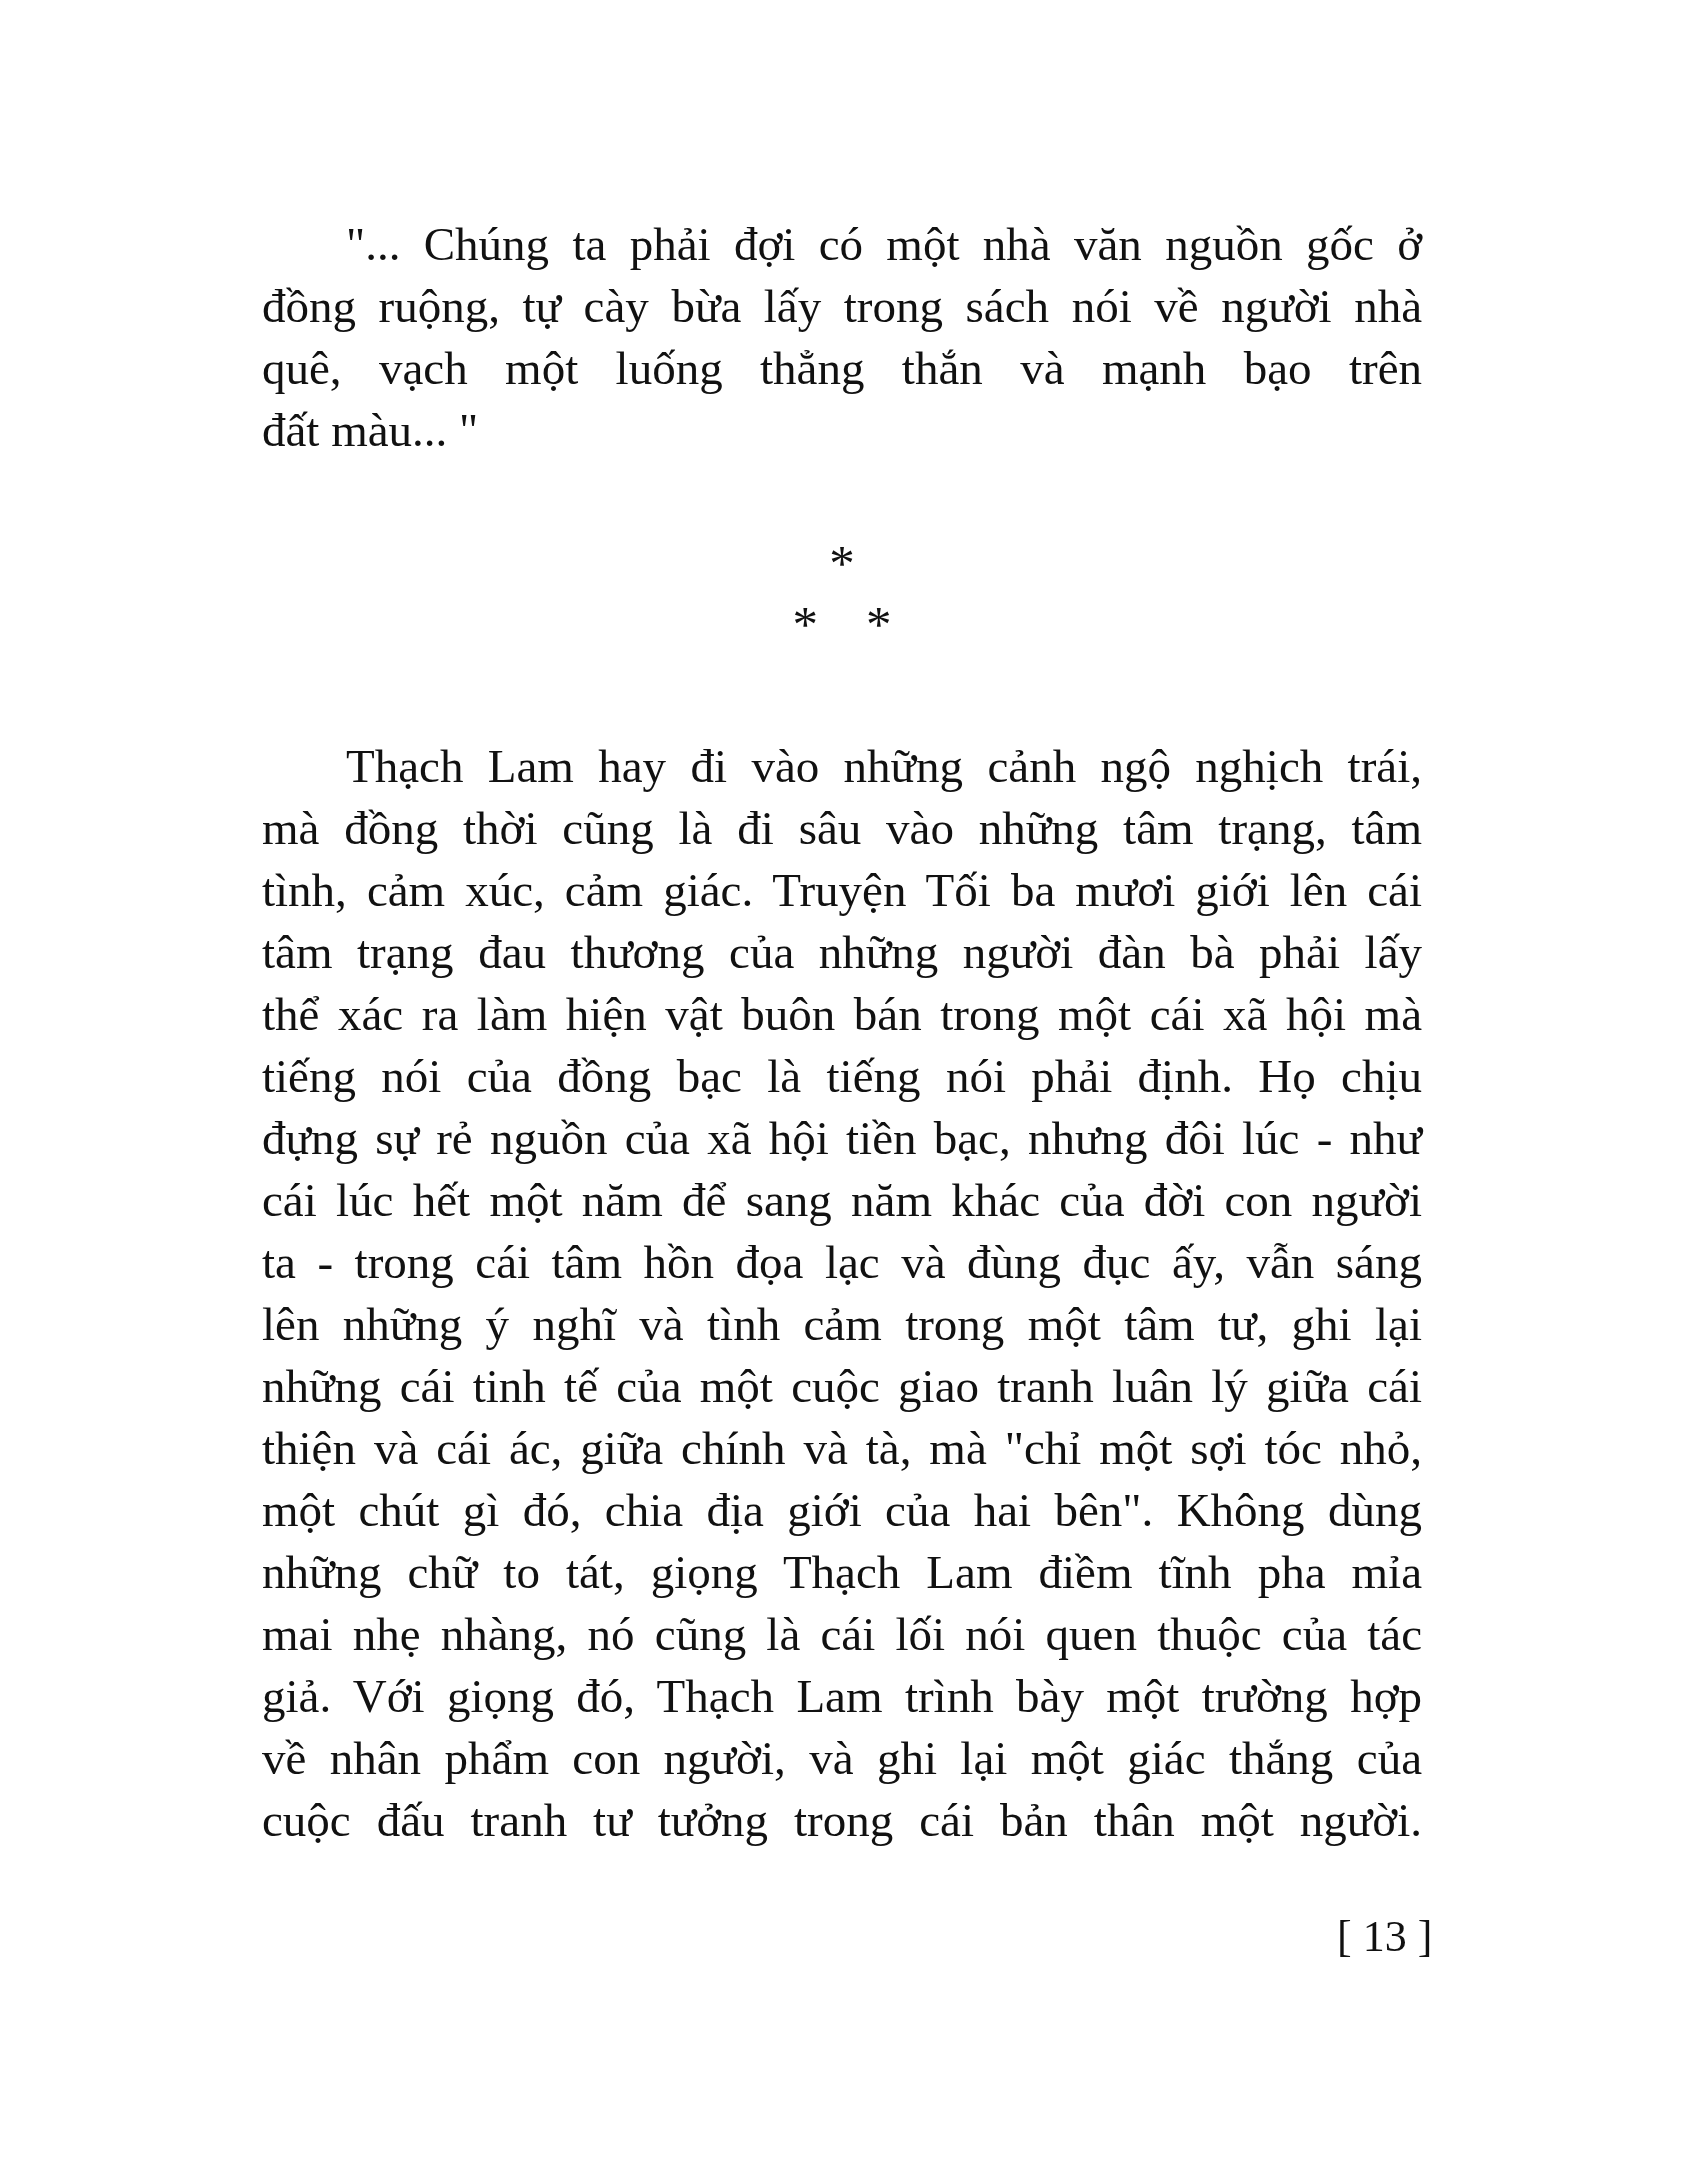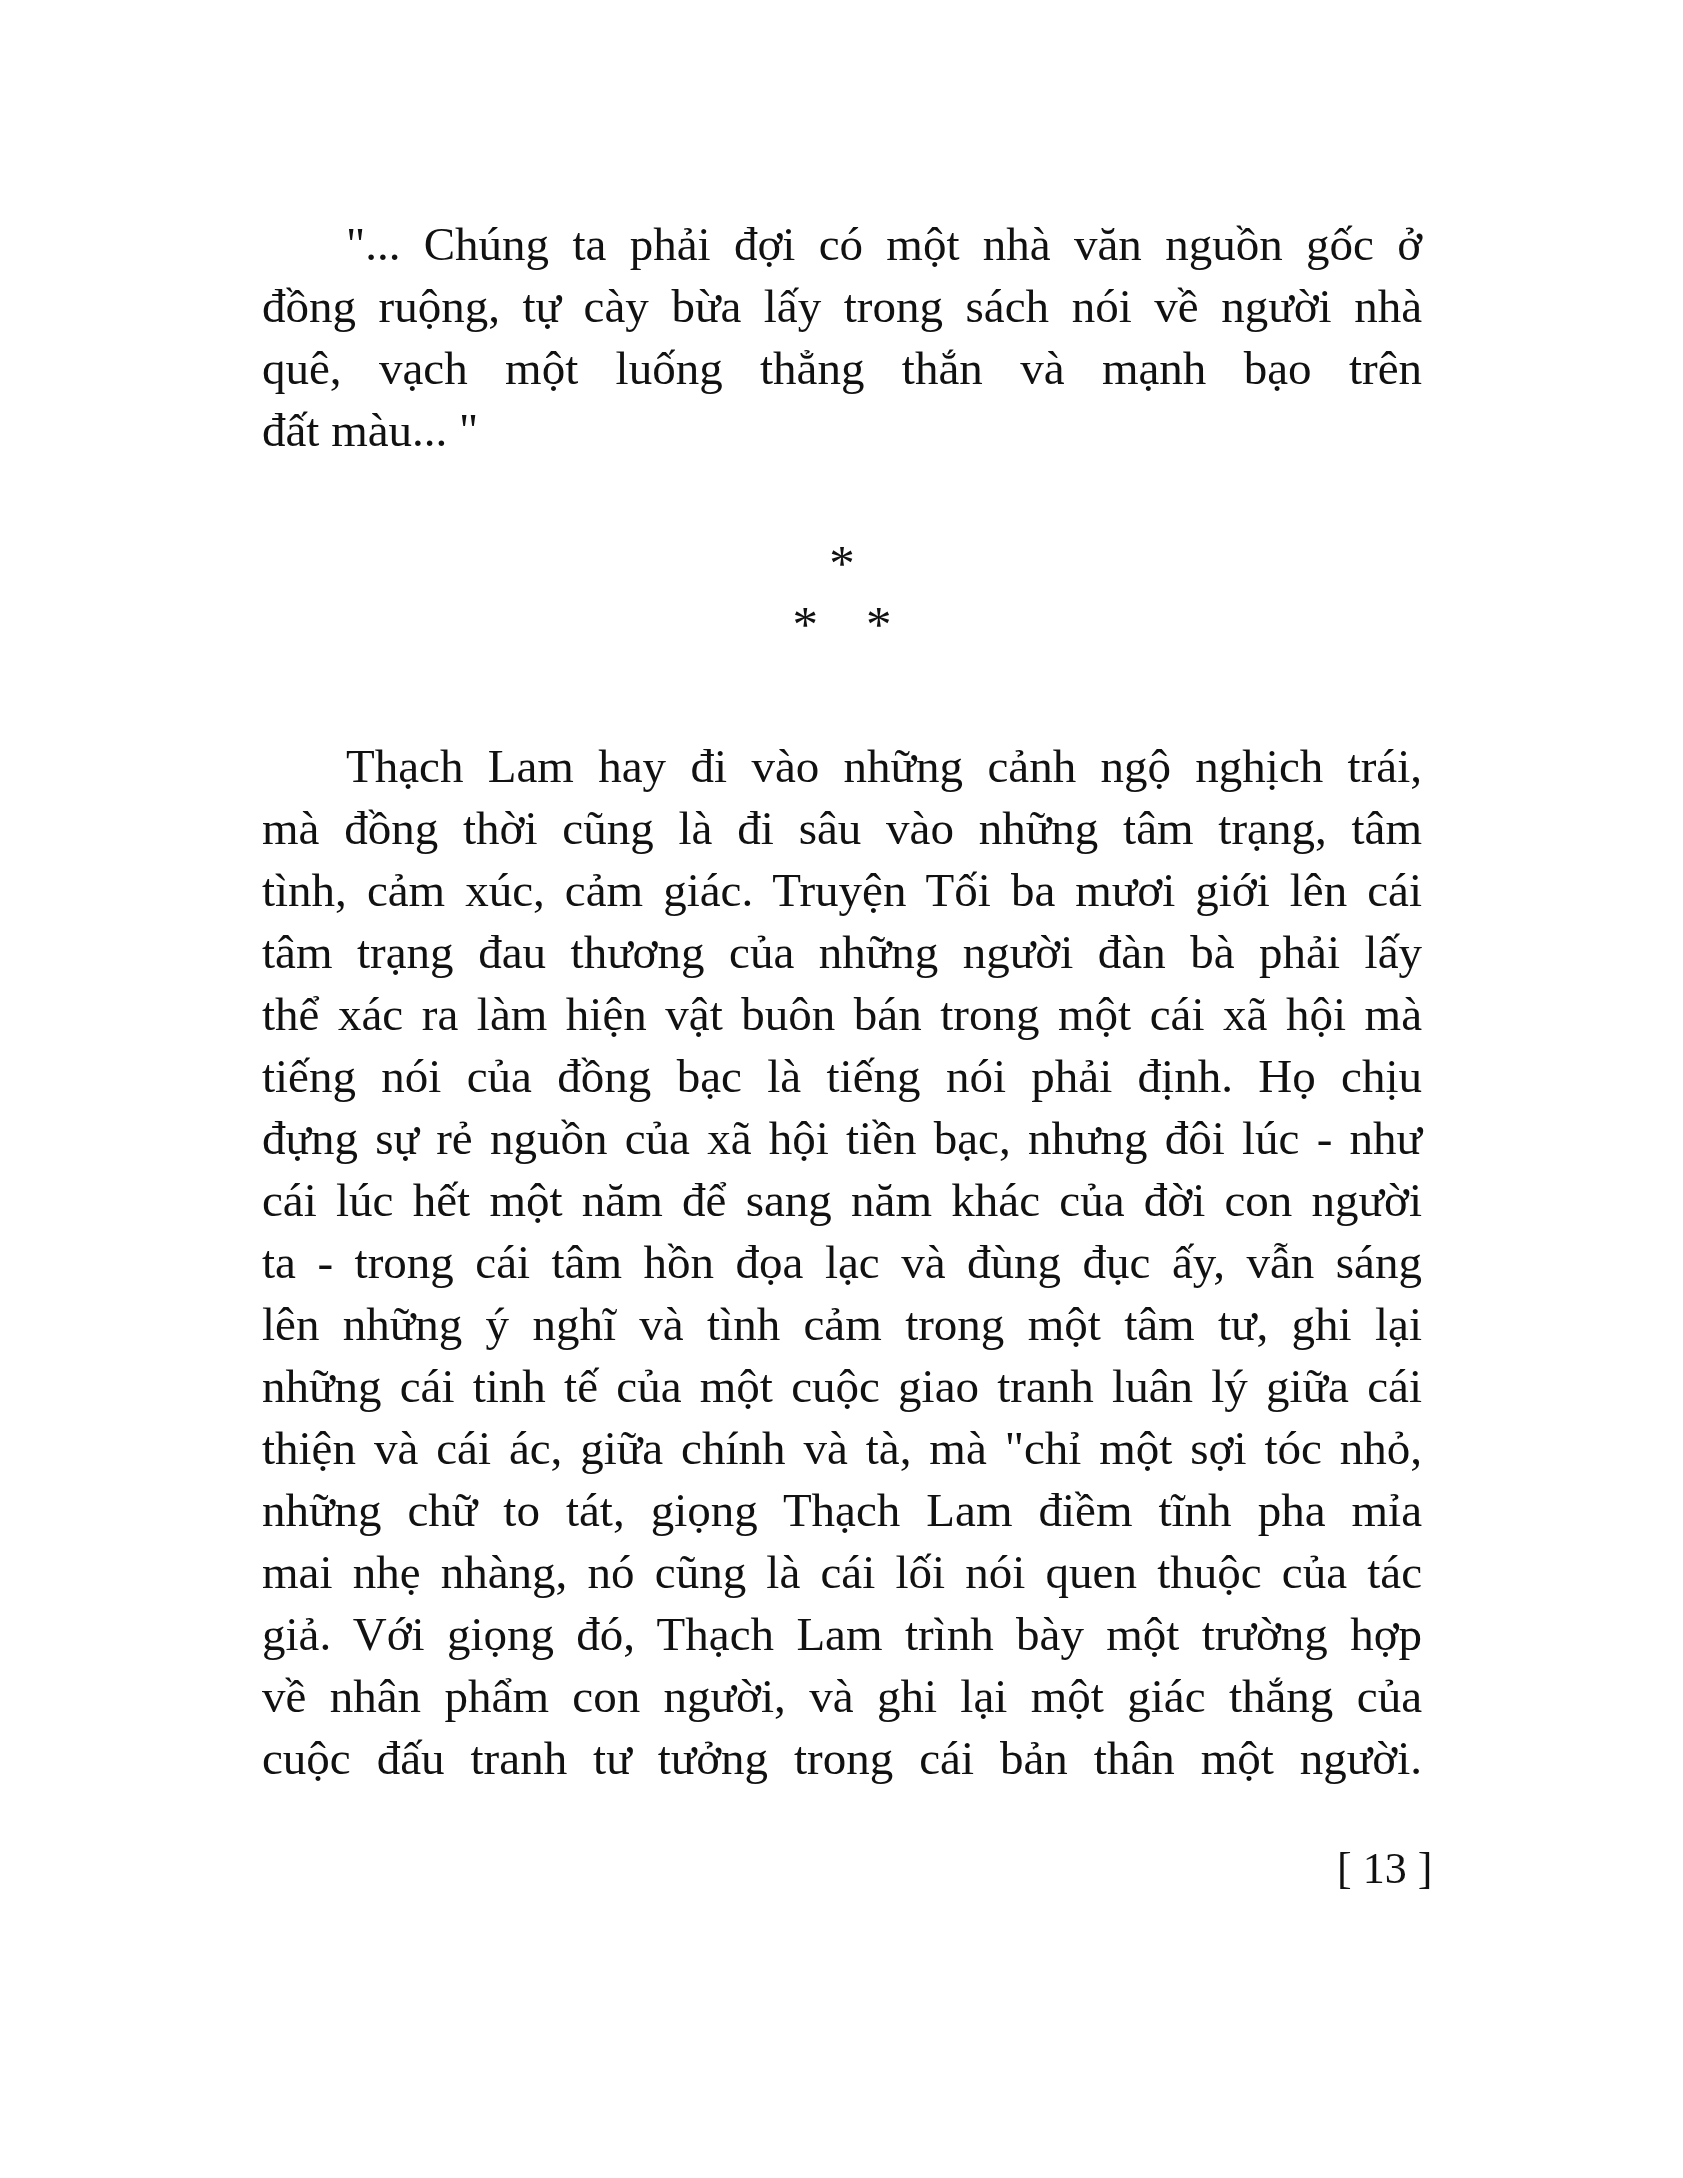--- a/index.html
+++ b/index.html
@@ -51,21 +51,21 @@
     height: 61px;
     line-height: 61px;
   }
   .sep-row .ast {
     display: inline-block;
   }
   .sep-row.pair .ast { margin: 0 24px; }
   .page-number {
     position: absolute;
     left: 1337px;
-    top: 1844px;
+    top: 1912px;
     font-size: 44px;
     line-height: 50px;
     color: #111111;
   }
 </style>
 </head>
 <body>
 
 <div class="page">
 
@@ -87,20 +87,21 @@
       <div class="line"><span>tình, cảm xúc, cảm giác. Truyện </span><span class="it">Tối ba mươi</span><span> giới lên cái</span></div>
       <div class="line"><span>tâm trạng đau thương của những người đàn bà phải lấy</span></div>
       <div class="line"><span>thể xác ra làm hiện vật buôn bán trong một cái xã hội mà</span></div>
       <div class="line"><span>tiếng nói của đồng bạc là tiếng nói phải định. Họ chịu</span></div>
       <div class="line"><span>đựng sự rẻ nguồn của xã hội tiền bạc, nhưng đôi lúc - như</span></div>
       <div class="line"><span>cái lúc hết một năm để sang năm khác của đời con người</span></div>
       <div class="line"><span>ta - trong cái tâm hồn đọa lạc và đùng đục ấy, vẫn sáng</span></div>
       <div class="line"><span>lên những ý nghĩ và tình cảm trong một tâm tư, ghi lại</span></div>
       <div class="line"><span>những cái tinh tế của một cuộc giao tranh luân lý giữa cái</span></div>
       <div class="line"><span>thiện và cái ác, giữa chính và tà, mà "chỉ một sợi tóc nhỏ,</span></div>
+      <div class="line"><span>một chút gì đó, chia địa giới của hai bên". Không dùng</span></div>
       <div class="line"><span>những chữ to tát, giọng Thạch Lam điềm tĩnh pha mỉa</span></div>
       <div class="line"><span>mai nhẹ nhàng, nó cũng là cái lối nói quen thuộc của tác</span></div>
       <div class="line"><span>giả. Với giọng đó, Thạch Lam trình bày một trường hợp</span></div>
       <div class="line"><span>về nhân phẩm con người, và ghi lại một giác thắng của</span></div>
       <div class="line"><span>cuộc đấu tranh tư tưởng trong cái bản thân một người.</span></div>
     </div>
 
   <div class="page-number">[ 13 ]</div>
 
 </div>

